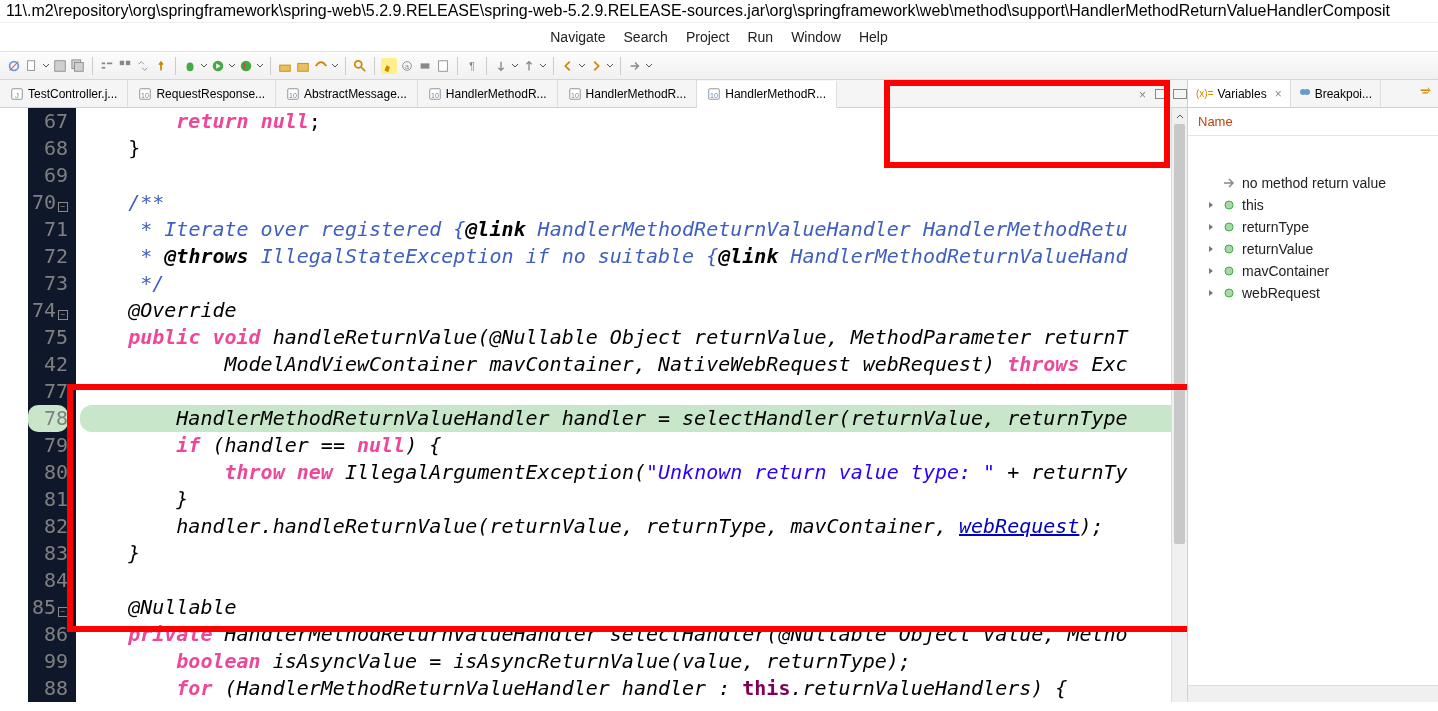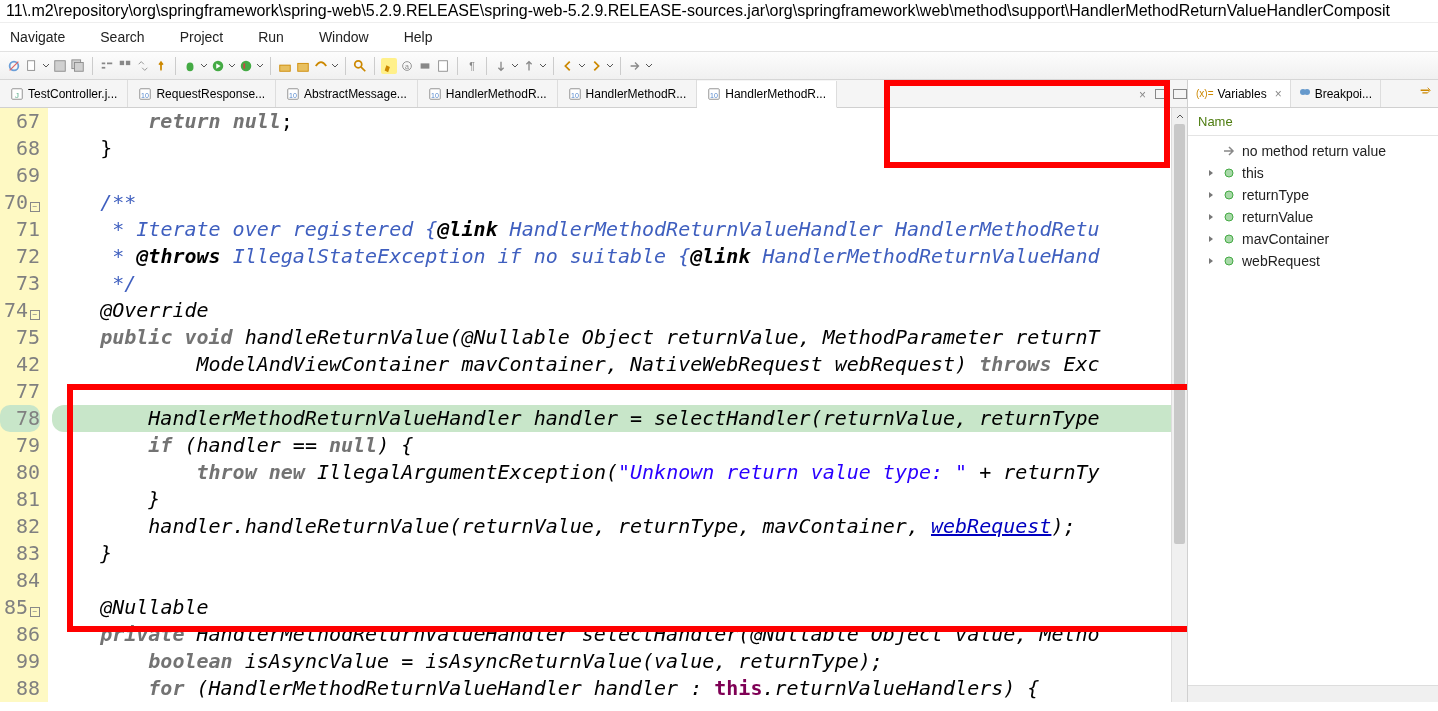--- a/index.html
+++ b/index.html
@@ -1,44 +1,44 @@
 <!DOCTYPE html>
 <html><head>
 <meta charset="utf-8">
 <style>
   * { box-sizing: border-box; margin: 0; padding: 0; }
   body { font-family: "Segoe UI", Tahoma, sans-serif; font-size: 12px; background: #fff; overflow: hidden; width: 1438px; }
   .titlebar { padding: 2px 6px; font-size: 16px; color: #000; background: #fff; white-space: nowrap; overflow: hidden; border-bottom: 1px solid #eee; }
-  .menubar { display: flex; gap: 35px; padding: 6px 10px; font-size: 14px; color: #222; border-bottom: 1px solid #e2e2e2; }
+  .menubar { display: flex; gap: 18px; padding: 6px 30px; font-size: 14px; color: #222; border-bottom: 1px solid #e2e2e2; justify-content: center; }
   .menubar span { cursor: default; }
   .toolbar { display: flex; align-items: center; gap: 2px; padding: 4px 6px; background: linear-gradient(#fdfdfd,#f0f0f0); border-bottom: 1px solid #d6d6d6; height: 28px; }
   .tb { width:16px; height:16px; display:inline-flex; align-items:center; justify-content:center; border-radius:2px; cursor:default; }
   .tb svg { width:14px; height:14px; }
   .sep { width:1px; height:18px; background:#ccc; margin:0 4px; }
   .dd { width:8px; height:8px; }
 
   .main { display:flex; height: 622px; }
   .editor-col { flex: 1 1 auto; display:flex; flex-direction:column; border-right:1px solid #d0d0d0; position:relative; }
   .right-col { width: 250px; display:flex; flex-direction:column; }
 
   .tabs { display:flex; align-items:center; border-bottom:1px solid #d0d0d0; background:#f5f5f5; height:28px; position:relative; }
   .tab { display:flex; align-items:center; gap:4px; padding:4px 10px; font-size:12px; border-right:1px solid #ddd; cursor:default; height:100%; white-space:nowrap; }
   .tab.active { background:#fff; border-bottom:1px solid #fff; position:relative; top:1px; }
   .tab .ticon { width:14px; height:14px; }
   .tab-right-fill { flex:1; }
   .tab-close { width:12px; height:12px; color:#888; cursor:default; }
   .min-max { width:14px; height:10px; border:1px solid #888; margin-left:4px; cursor:default; }
 
   .editor-body { flex:1; display:flex; overflow:hidden; font-family: Consolas, monospace; font-size: 20px; line-height:27px; position:relative; }
-  .gutter { width:48px; text-align:right; padding-right:8px; color:#808080; background:#fef9c3; user-select:none; }
+  .gutter { width:48px; text-align:right; padding-right:8px; color:#808080; background:#0f172a; user-select:none;margin-left:28px; }
   .gutter .ln { height:27px; }
   .fold { display:inline-block; width:10px; height:10px; border:1px solid #888; font-size:8px; line-height:8px; text-align:center; margin-left:2px; color:#888; }
   .code { flex:1; overflow:hidden; white-space:pre; position:relative; padding-left:4px; }
   .code .row { height:27px; }
-  .kw { color:#737373; font-weight:bold; font-style:italic; }
+  .kw { color:#ec4899; font-weight:bold; font-style:italic; }
   .kwn { color:#7f0055; font-weight:bold; }
   .id { font-style:italic; }
   .cmtag { color:#000000; font-weight:bold; font-style:italic; }
   .jd { color:#3f5fbf; font-style:italic; }
   .str { color:#2a00ff; font-style:italic; }
   .lnk { color:#0000c0; font-style:italic; text-decoration:underline; }
   .hl-line { background:#c8e6c9; display:block; width:100%;border-radius:12px; }
   .hl-gutter { background:#c8e6c9;border-radius:10px; }
 
   .vscroll { position:absolute; right:0; top:28px; bottom:0; width:16px; background:#f0f0f0; border-left:1px solid #ddd; }
@@ -46,22 +46,22 @@
   .vscroll .thumb { position:absolute; left:2px; right:2px; top:16px; height:420px; background:#c8c8c8; border-radius:2px; cursor:default; }
 
   .box-top { position:absolute; border:6px solid #ff0000; z-index:10; pointer-events:none; }
   .box1 { left:884px; top:0px; width:286px; height:88px; }
   .box2 { left:67px; top:276px; width:1148px; height:248px; }
 
   .r-tabs { display:flex; align-items:center; border-bottom:1px solid #d0d0d0; background:#f5f5f5; height:28px; }
   .r-tab { display:flex; align-items:center; gap:4px; padding:4px 8px; font-size:12px; border-right:1px solid #ddd; height:100%; cursor:default; }
   .r-tab.active { background:#fff; }
 
-  .varhead { padding:6px 10px; font-size:13px; color:#4d7c0f; border-bottom:1px solid #e4e4e4; }
-  .varlist { padding:4px 0; }
+  .varhead { padding:6px 10px; font-size:13px; color:#c2410c; border-bottom:1px solid #e4e4e4; }
+  .varlist { padding:4px 0;margin-top:32px; }
   .vrow { display:flex; align-items:center; gap:6px; padding:3px 8px 3px 18px; font-size:14px; color:#222; cursor:default; }
   .tw { width:10px; height:10px; color:#777; }
   .vicon { width:14px; height:14px; }
   .r-scroll { flex:1; position:relative; }
   .r-scroll::after { content:""; position:absolute; left:0; right:0; bottom:0; height:16px; background:#f0f0f0; border-top:1px solid #ddd; }
 </style>
 </head>
 <body>
 
 <div class="titlebar">11\.m2\repository\org\springframework\spring-web\5.2.9.RELEASE\spring-web-5.2.9.RELEASE-sources.jar\org\springframework\web\method\support\HandlerMethodReturnValueHandlerComposit</div>

